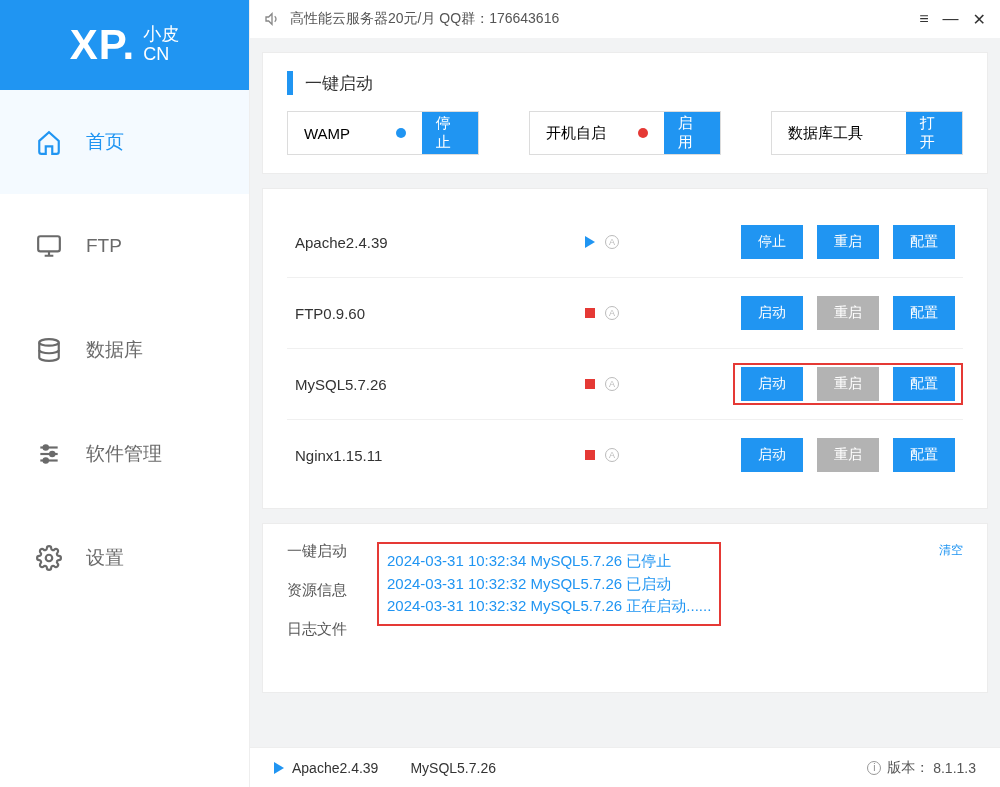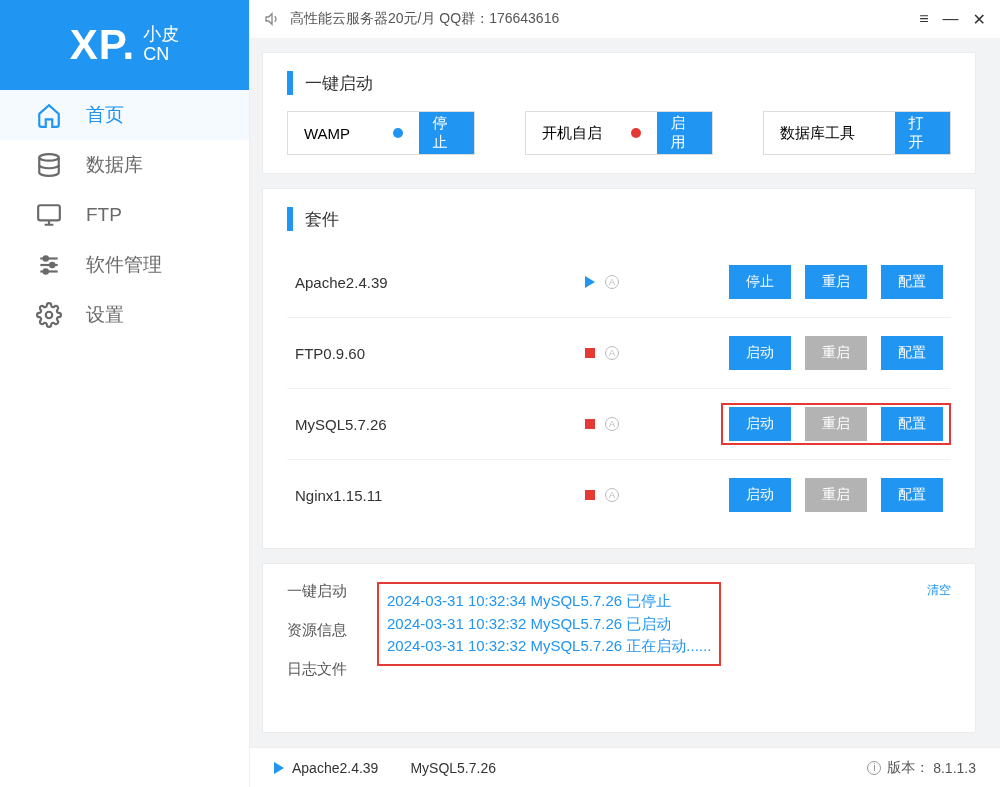--- a/index.html
+++ b/index.html
@@ -6,33 +6,33 @@
 body { font-family: "Microsoft YaHei", Arial, sans-serif; background: #f5f5f5; width: 1000px; height: 787px; overflow: hidden; }
 
 .app { display: flex; width: 1000px; height: 787px; background: #fff; }
 
 
 .sidebar { width: 250px; background: #fff; border-right: 1px solid #eee; }
 .logo { height: 90px; background: #2095f2; color: #fff; display: flex; align-items: center; justify-content: center; font-size: 28px; font-weight: 300; }
 .logo-main { font-size: 42px; font-weight: bold; letter-spacing: 1px; }
 .logo-side { font-size: 18px; line-height: 1.1; margin-left: 8px; }
 
-.nav-item { display: flex; align-items: center; padding: 12px 36px; font-size: 19px; color: #6a6a6a; cursor: pointer; }
+.nav-item { display: flex; align-items: center; padding: 39px 36px; font-size: 19px; color: #6a6a6a; cursor: pointer; }
 .nav-item.active { color: #2095f2; background: #f4faff; }
 .nav-item .nicon { width: 26px; height: 26px; margin-right: 24px; display: inline-flex; align-items: center; justify-content: center; }
 
 
 .main { flex: 1; display: flex; flex-direction: column; background: #f2f3f4; }
 
 .topbar { height: 38px; background: #fff; display: flex; align-items: center; padding: 0 14px; font-size: 14px; color: #555; }
 .topbar .speaker { margin-right: 10px; color: #888; }
 .topbar .filler { flex: 1; }
 .topbar .winbtn { margin-left: 14px; font-size: 16px; cursor: pointer; color: #333; }
 
-.content { flex: 1; padding: 0 24px 0 12px; overflow: auto; }
+.content { flex: 1; padding: 0 12px 0 12px; overflow: auto; }
 
 .card { background: #fff; margin-top: 14px; padding: 18px 24px; border: 1px solid #ececec; }
 
 .sec-title { display: flex; align-items: center; font-size: 17px; color: #333; margin-bottom: 16px; }
 .sec-title .bar { width: 6px; height: 24px; background: #2095f2; margin-right: 12px; }
 
 .quick-row { display: flex; gap: 50px; }
 .quick-block { border: 1px solid #dcdcdc; display: flex; align-items: center; height: 44px; }
 .quick-block .qlabel { padding: 0 16px; font-size: 15px; width: 140px; display:flex; align-items:center; justify-content:space-between; }
 .quick-block .dot { width: 10px; height: 10px; border-radius: 50%; }
@@ -89,35 +89,35 @@
           <span class="nicon">
             <svg width="26" height="26" viewBox="0 0 24 24" fill="none" stroke="currentColor" stroke-width="2">
               <path d="M3 11l9-8 9 8v10a2 2 0 0 1-2 2h-4v-7h-6v7H5a2 2 0 0 1-2-2z"></path>
             </svg>
           </span>
           <span>首页</span>
         </div>
         <div class="nav-item">
           <span class="nicon">
             <svg width="26" height="26" viewBox="0 0 24 24" fill="none" stroke="currentColor" stroke-width="2">
+              <rect x="2" y="3" width="20" height="14" rx="2"></rect>
+              <path d="M8 21h8M12 17v4"></path>
+            </svg>
+          </span>
+          <span>FTP</span>
+        </div>
+        <div class="nav-item">
+          <span class="nicon">
+            <svg width="26" height="26" viewBox="0 0 24 24" fill="none" stroke="currentColor" stroke-width="2">
               <ellipse cx="12" cy="5" rx="9" ry="3"></ellipse>
               <path d="M3 5v14a9 3 0 0 0 18 0V5"></path>
               <path d="M3 12a9 3 0 0 0 18 0"></path>
             </svg>
           </span>
           <span>数据库</span>
-        </div>
-        <div class="nav-item">
-          <span class="nicon">
-            <svg width="26" height="26" viewBox="0 0 24 24" fill="none" stroke="currentColor" stroke-width="2">
-              <rect x="2" y="3" width="20" height="14" rx="2"></rect>
-              <path d="M8 21h8M12 17v4"></path>
-            </svg>
-          </span>
-          <span>FTP</span>
         </div>
         <div class="nav-item">
           <span class="nicon">
             <svg width="26" height="26" viewBox="0 0 24 24" fill="none" stroke="currentColor" stroke-width="2">
               <line x1="4" y1="6" x2="20" y2="6"></line>
               <line x1="4" y1="12" x2="20" y2="12"></line>
               <line x1="4" y1="18" x2="20" y2="18"></line>
               <circle cx="9" cy="6" r="2" fill="currentColor"></circle>
               <circle cx="15" cy="12" r="2" fill="currentColor"></circle>
               <circle cx="9" cy="18" r="2" fill="currentColor"></circle>
@@ -177,24 +177,20 @@
             <div class="quick-block">
               <span class="qlabel">
                 <span>数据库工具</span>
               </span>
               <span class="qbtn">打开</span>
             </div>
           </div>
       </div>
 
       <div class="card">
-        <div class="sec-title">
-          <span class="bar"></span>
-          <span>套件</span>
-        </div>
         <div id="suite-container">
             <div class="svc-row">
               <span class="svc-name">Apache2.4.39</span>
               <span class="svc-ind">
                 <span class="play"></span>
                 <span class="circ-a">A</span>
               </span>
               <span class="svc-spacer"></span>
               <span class="svc-btns">
                 <span class="btn btn-blue">停止</span>

